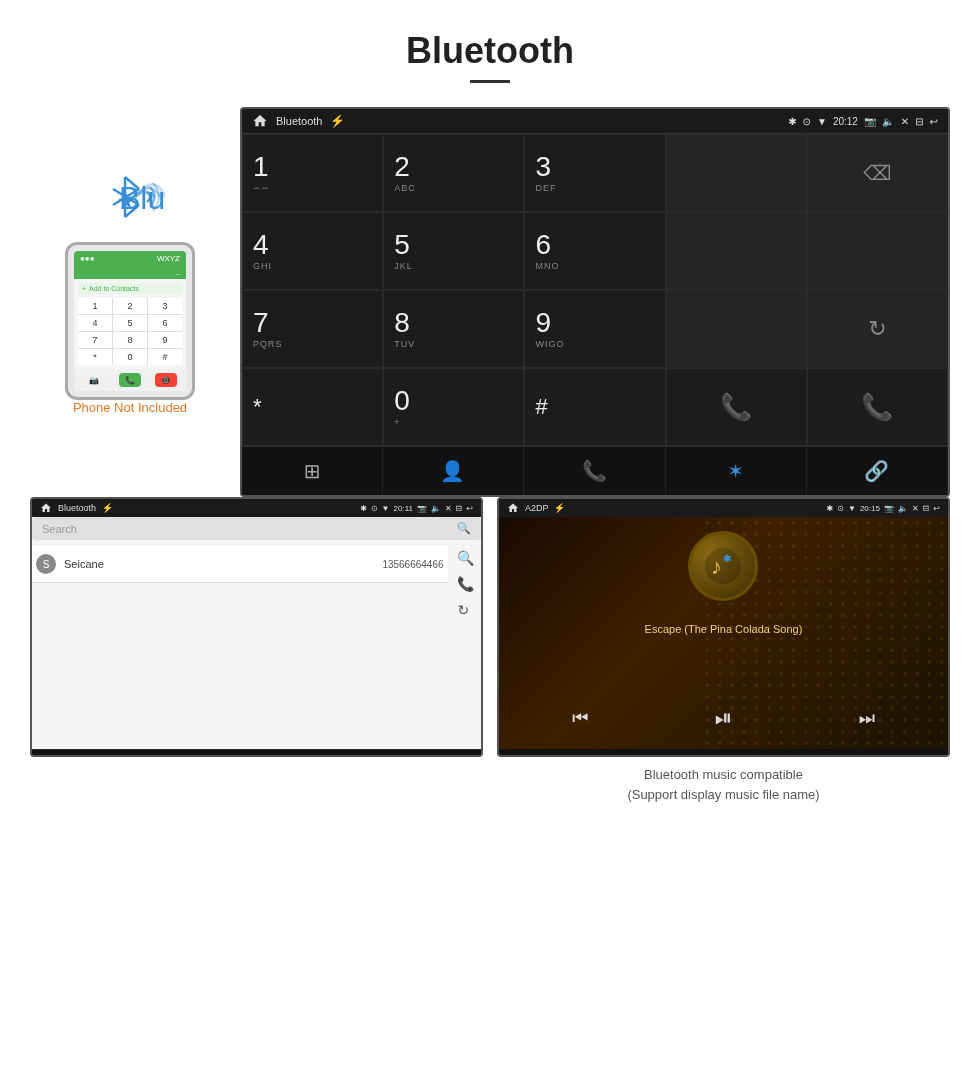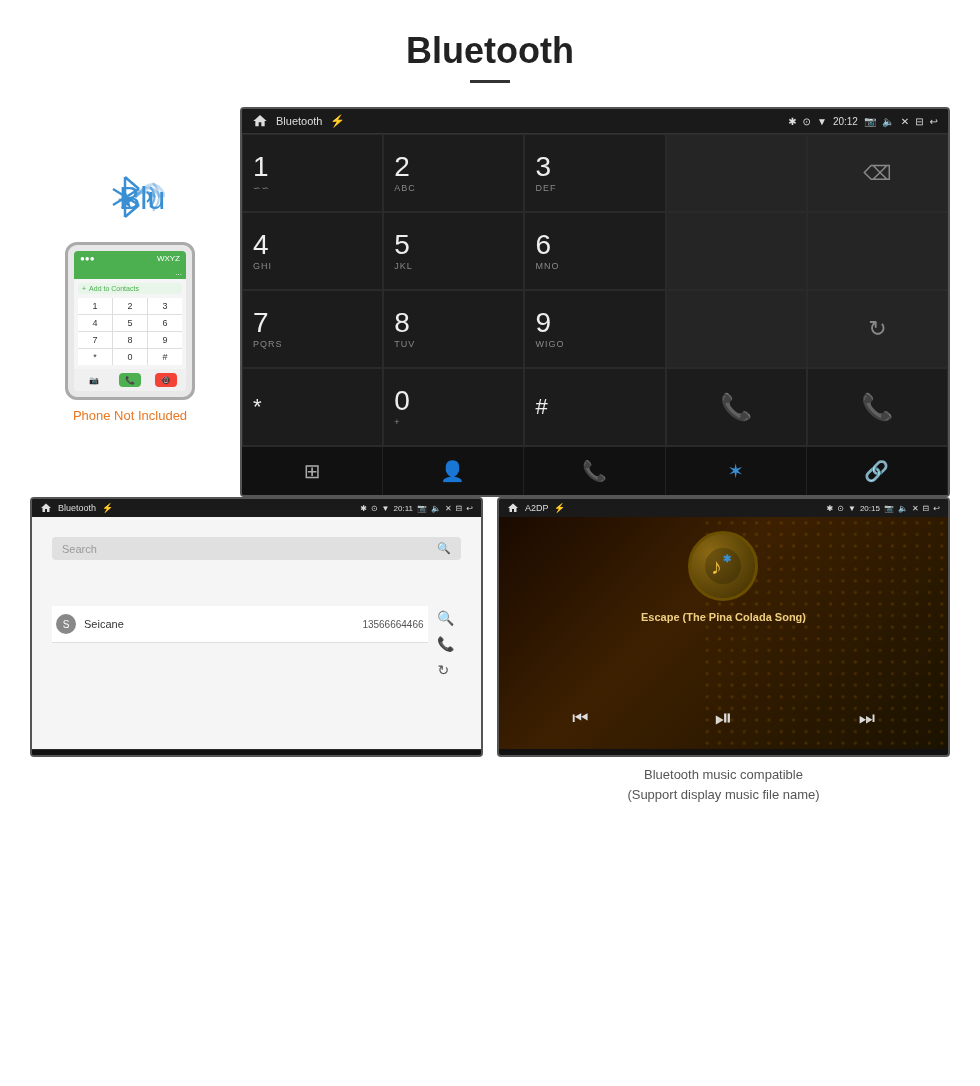--- a/index.html
+++ b/index.html
@@ -121,21 +121,20 @@
       align-items: center;
       justify-content: center;
       font-size: 8px;
     }
     .phone-btn-green { background: #4CAF50; color: white; }
     .phone-btn-red { background: #f44336; color: white; }
 
     .phone-not-included {
       font-size: 13px;
       color: #e87722;
-      margin-top: 8px;
       text-align: center;
     }
 
     
     .car-unit-section {
       flex: 1;
       padding: 0 0 0 10px;
     }
     .car-screen {
       background: #111;
@@ -256,26 +255,25 @@
       background: #1a1a1a;
       padding: 3px 8px;
       color: #ddd;
       font-size: 9px;
     }
     .small-status-left { display: flex; align-items: center; gap: 6px; }
     .small-status-right { display: flex; align-items: center; gap: 4px; font-size: 8px; }
 
     
     .phonebook-body {
-      padding: 20px;
+      padding: 0;
       background: #f5f5f5;
       height: calc(100% - 24px);
       display: flex;
       flex-direction: column;
-      gap: 40px;
     }
     .search-bar {
       background: #e0e0e0;
       border-radius: 4px;
       padding: 5px 10px;
       font-size: 11px;
       color: #888;
       margin-bottom: 6px;
       display: flex;
       justify-content: space-between;
@@ -362,22 +360,22 @@
       right: 0;
       top: 0;
       width: 55%;
       height: 100%;
       opacity: 0.3;
     }
     .music-song-title {
       color: #f0d080;
       font-size: 11px;
       text-align: center;
-      margin-top: 10px;
-      font-weight: 700;
+      margin-top: 22px;
+      font-weight: 400;
     }
     .music-content {
       display: flex;
       flex-direction: column;
       align-items: center;
       z-index: 1;
       flex: 1;
       padding-top: 4px;
     }
     .music-controls {

